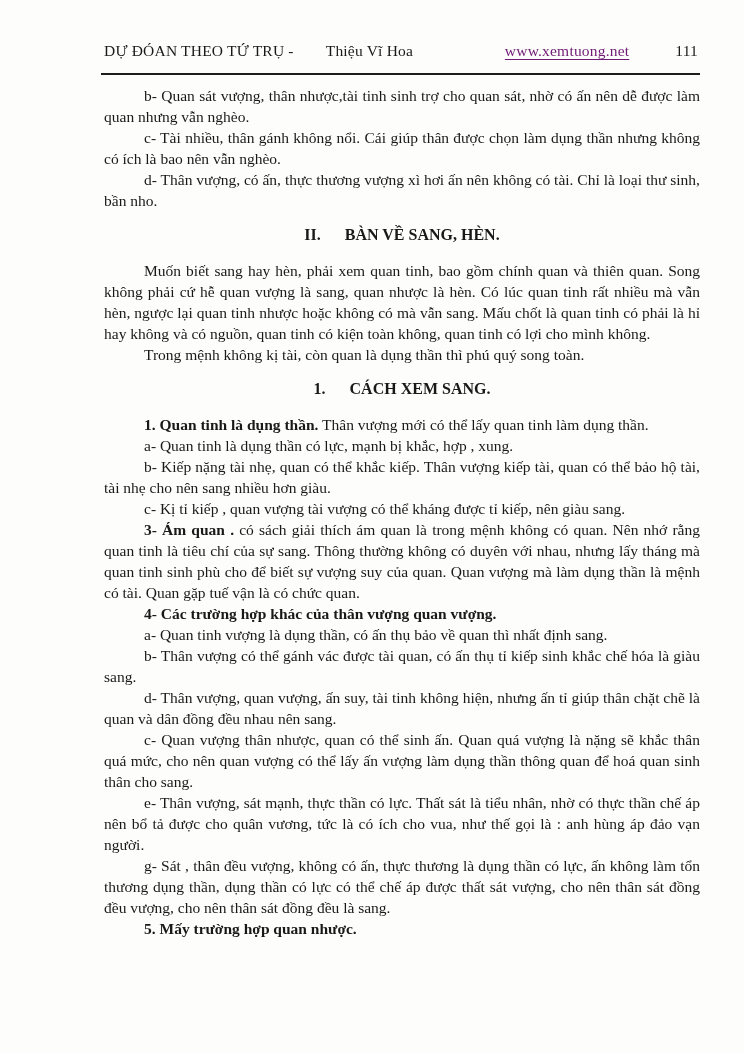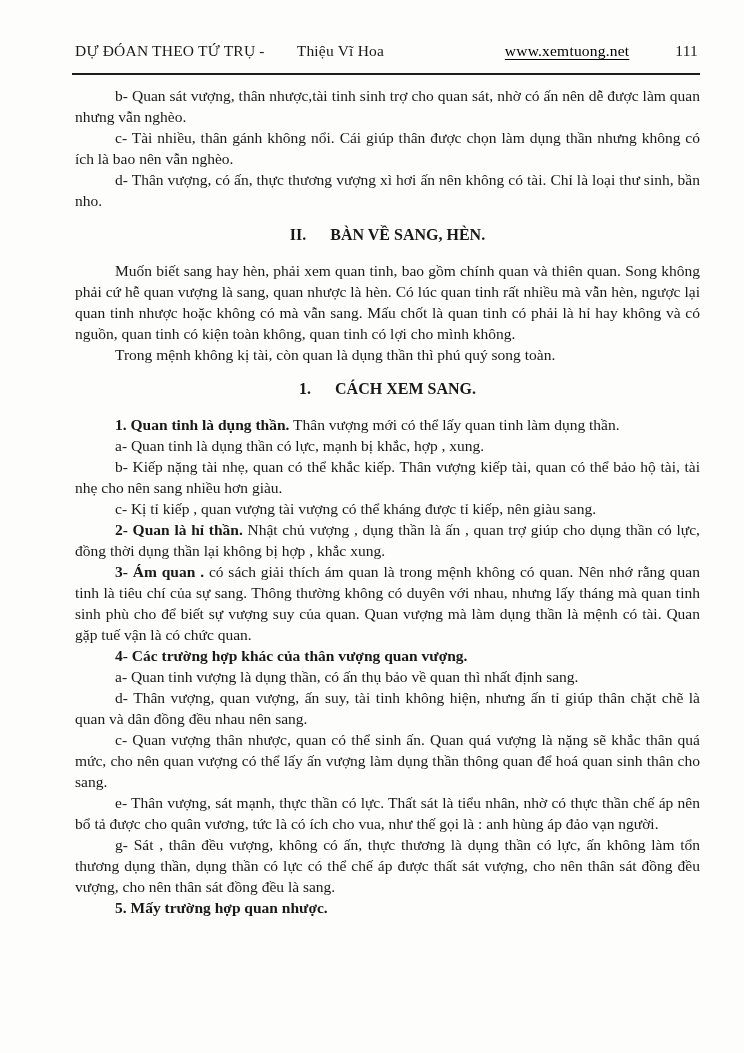--- a/index.html
+++ b/index.html
@@ -6,36 +6,37 @@
   .page {
     position: relative;
     width: 744px;
     height: 1053px;
     margin: 0 auto;
     background: #fdfdfb;
     color: #191919;
     font-family: "Liberation Serif", "DejaVu Serif", serif;
     box-sizing: border-box;
     overflow: hidden;
+    padding-left: 29px;
   }
   .header {
     display: flex;
     align-items: baseline;
     padding: 42px 46px 0 75px;
     font-size: 15.5px;
     letter-spacing: 0.2px;
     white-space: nowrap;
   }
   .hdr-title { font-weight: normal; }
   .hdr-author { margin-left: 32px; }
   .hdr-url {
     margin-left: auto;
     text-decoration: underline;
     text-underline-offset: 3px;
-    color: #000000;
+    color: #701a75;
   }
   .hdr-num { margin-left: 46px; }
   .rule {
     margin: 13px 44px 0 72px;
     border: none;
     border-top: 2px solid #1d1d1d;
     height: 0;
   }
   .body {
     padding: 10px 44px 0 75px;
@@ -73,24 +74,24 @@
       <p class="para">c- Tài nhiều, thân gánh không nổi. Cái giúp thân được chọn làm dụng thần nhưng không có ích là bao nên vẫn nghèo.</p>
       <p class="para">d- Thân vượng, có ấn, thực thương vượng xì hơi ấn nên không có tài. Chỉ là loại thư sinh, bần nho.</p>
       <div class="heading"><span class="h-num">II.</span><span class="h-text">BÀN VỀ SANG, HÈN.</span></div>
       <p class="para">Muốn biết sang hay hèn, phải xem quan tinh, bao gồm chính quan và thiên quan. Song không phải cứ hễ quan vượng là sang, quan nhược là hèn. Có lúc quan tinh rất nhiều mà vẫn hèn, ngược lại quan tinh nhược  hoặc không có mà vẫn sang. Mấu chốt là quan tinh có phải là hỉ hay không và có nguồn, quan tinh có kiện toàn không, quan tinh có lợi cho mình không.</p>
       <p class="para">Trong mệnh không kị tài, còn quan là dụng thần thì phú quý  song toàn.</p>
       <div class="heading"><span class="h-num">1.</span><span class="h-text">CÁCH XEM SANG.</span></div>
       <p class="para"><b>1.   Quan tinh là dụng thần.</b> Thân vượng mới có thể lấy quan tinh làm dụng thần.</p>
       <p class="para">a- Quan tinh là dụng thần có lực, mạnh bị khắc, hợp , xung.</p>
       <p class="para">b- Kiếp nặng tài nhẹ, quan có thể khắc kiếp. Thân vượng kiếp tài, quan có thể bảo hộ tài,  tài nhẹ cho nên sang nhiều hơn giàu.</p>
       <p class="para">c- Kị tỉ kiếp , quan vượng tài vượng có thể kháng được tỉ kiếp, nên giàu sang.</p>
-      <p class="para"><b>2- Quan là hỉ thần.</b> Nhật chủ vượng , dụng thần là ấn , quan trợ giúp cho dụng thần có lực, đồng thời dụng thần lại không bị hợp , khắc xung.</p>
       <p class="para"><b>3- Ám quan .</b> có sách giải thích ám quan là trong mệnh không có quan. Nên nhớ rằng quan tinh là tiêu chí của sự sang. Thông thường không có duyên với nhau, nhưng lấy tháng mà quan tinh sinh phù cho để biết sự vượng suy của quan. Quan vượng mà làm dụng thần là mệnh có tài. Quan gặp tuế vận là có chức quan.</p>
       <p class="para"><b>4-  Các trường hợp khác của thân vượng quan vượng.</b></p>
       <p class="para">a- Quan tinh vượng là dụng thần, có ấn thụ bảo về quan thì nhất định sang.</p>
+      <p class="para">b- Thân vượng có thể gánh vác được tài quan, có ấn thụ tỉ kiếp sinh khắc chế hóa là giàu sang.</p>
       <p class="para">d- Thân vượng, quan vượng, ấn suy, tài tinh không hiện, nhưng ấn tỉ giúp thân chặt chẽ là quan và dân đồng đều nhau nên sang.</p>
       <p class="para">c- Quan vượng thân nhược, quan có thể sinh ấn. Quan quá vượng là nặng sẽ khắc thân quá mức, cho nên quan vượng có thể lấy  ấn vượng làm dụng thần thông quan để hoá quan sinh thân cho sang.</p>
       <p class="para">e- Thân vượng, sát mạnh, thực  thần có lực. Thất sát là tiểu nhân, nhờ có thực thần chế áp  nên bổ tả được cho quân vương, tức là có ích cho vua, như thế gọi là  : anh hùng áp đảo vạn người.</p>
       <p class="para">g- Sát , thân đều vượng, không có ấn, thực thương là dụng thần có lực, ấn không  làm tổn thương dụng thần, dụng thần có lực có thể chế áp được thất sát vượng, cho nên thân sát đồng đều  vượng, cho nên thân sát đồng đều là sang.</p>
       <p class="para"><b>5.  Mấy trường hợp quan nhược.</b></p>
     </div>
 
 </div>
 
 </body></html>

